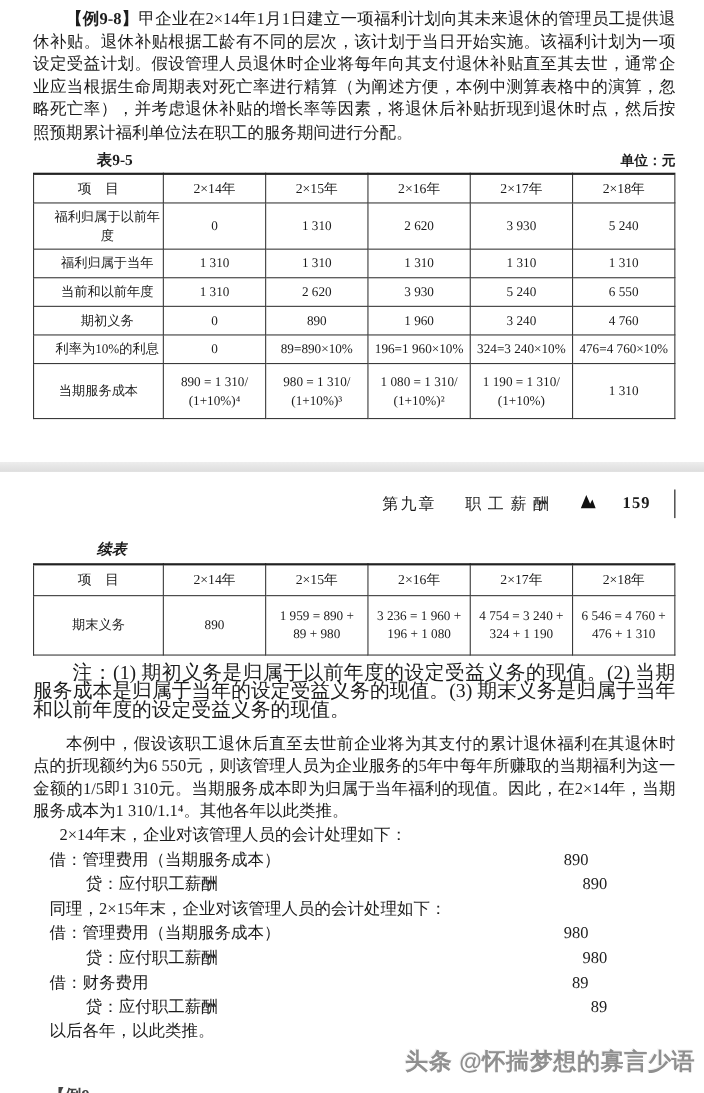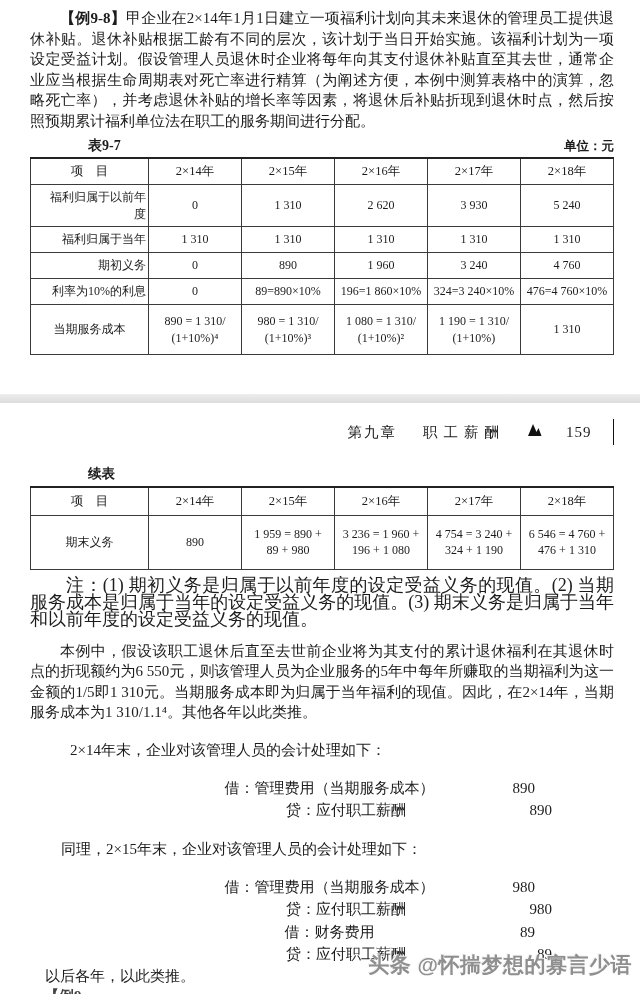--- a/index.html
+++ b/index.html
@@ -20,44 +20,44 @@
   .tbl-unit{font-weight:700;font-size:12.5px;}
   
   table{border-collapse:collapse;width:100%;table-layout:fixed;}
   .tbl{border-top:2.5px solid #222;border-bottom:1.5px solid #222;}
   .tbl th,.tbl td{
     border:1px solid #3a3a3a;text-align:center;vertical-align:middle;
     font-size:12px;font-weight:400;line-height:1.35;padding:1px 2px;
     white-space:pre-line;
   }
   .tbl th{font-size:12.5px;}
-  td.lbl{text-align:right;padding-left:18px;}
+  td.lbl{text-align:center;padding-left:18px;}
   td.ctr{text-align:center;margin-left:23px;}
   .hrow{height:27px;}
   .r2l{height:42px;}
   .r1l{height:26px;}
   .r6{height:50px;}
   .t2-hrow{height:28px;}
   .t2-drow{height:54px;}
   
   .band{height:9px;background:linear-gradient(#ededed,#dddddd);margin-top:39px;width:640px;}
   
   .page-head{display:flex;justify-content:flex-end;align-items:center;margin-top:16px;height:26px;gap:16px;}
   .chap{font-size:14.5px;letter-spacing:2px;}
   .chap-title{font-size:14.5px;letter-spacing:6px;margin-left:10px;}
   .logo{margin-left:6px;display:inline-block;}
-  .pageno{font-weight:400;font-size:15px;margin-left:8px;letter-spacing:1px;}
+  .pageno{font-weight:700;font-size:15px;margin-left:8px;letter-spacing:1px;}
   .edge-mark{display:inline-block;width:1.5px;height:26px;background:#111;margin-left:5px;}
-  .cont-caption{font-weight:700;font-size:13.5px;margin-left:58px;margin-top:20px;margin-bottom:3px;}
+  .cont-caption{font-weight:700;font-size:13.5px;margin-left:58px;margin-top:20px;margin-bottom:3px;font-style:italic;}
   
   .note{margin:7px 0 0 0;font-size:18px;line-height:17px;text-align:justify;text-indent:2em;}
   
   .p3{margin-top:13px;}
-  .intro{margin:16px;line-height:22px;text-indent:1.6em;}
-  .entry{position:relative;height:22.4px;line-height:22.4px;text-align:center;}
+  .intro{margin:0;line-height:22px;text-indent:1.6em;}
+  .entry{position:relative;height:22.4px;line-height:22.4px;}
   .entry-label-debit{margin-left:15px;}
   .entry-label-credit{margin-left:48px;}
   .entry-amount{position:absolute;top:0;}
   .amt-debit{right:79px;}
   .amt-credit{right:62px;}
   .closing{margin:0;line-height:22px;text-indent:1em;}
   
   .watermark{
     position:absolute;right:8px;top:951px;
     font-family:"Liberation Sans","DejaVu Sans",sans-serif;
@@ -69,21 +69,21 @@
 </style>
 </head>
 <body>
 
 <div class="content">
 
   <p class="body-par p1"><span class="ex-tag">【例9-8】</span><span>甲企业在2×14年1月1日建立一项福利计划向其未来退休的管理员工提供退休补贴。退休补贴根据工龄有不同的层次，该计划于当日开始实施。该福利计划为一项设定受益计划。假设管理人员退休时企业将每年向其支付退休补贴直至其去世，通常企业应当根据生命周期表对死亡率进行精算（为阐述方便，本例中测算表格中的演算，忽略死亡率），并考虑退休补贴的增长率等因素，将退休后补贴折现到退休时点，然后按照预期累计福利单位法在职工的服务期间进行分配。</span></p>
 
 
   <div class="cap-row">
-    <span class="tbl-caption">表9-7</span>
+    <span class="tbl-caption">表9-5</span>
     <span class="tbl-unit">单位：元</span>
   </div>
 
   <table class="tbl">
     <colgroup>
         <col style="width:118px">
         <col>
         <col>
         <col>
         <col>
@@ -108,32 +108,40 @@
     </tr>
     <tr class="r1l">
       <td class="lbl">福利归属于当年</td>
       <td>1 310</td>
       <td>1 310</td>
       <td>1 310</td>
       <td>1 310</td>
       <td>1 310</td>
     </tr>
     <tr class="r1l">
+      <td class="lbl">当前和以前年度</td>
+      <td>1 310</td>
+      <td>2 620</td>
+      <td>3 930</td>
+      <td>5 240</td>
+      <td>6 550</td>
+    </tr>
+    <tr class="r1l">
       <td class="lbl">期初义务</td>
       <td>0</td>
       <td>890</td>
       <td>1 960</td>
       <td>3 240</td>
       <td>4 760</td>
     </tr>
     <tr class="r1l">
       <td class="lbl">利率为10%的利息</td>
       <td>0</td>
       <td>89=890×10%</td>
-      <td>196=1 860×10%</td>
+      <td>196=1 960×10%</td>
       <td>324=3 240×10%</td>
       <td>476=4 760×10%</td>
     </tr>
     <tr class="r6">
       <td class="ctr">当期服务成本</td>
       <td>890 = 1 310/
 (1+10%)⁴</td>
       <td>980 = 1 310/
 (1+10%)³</td>
       <td>1 080 = 1 310/

